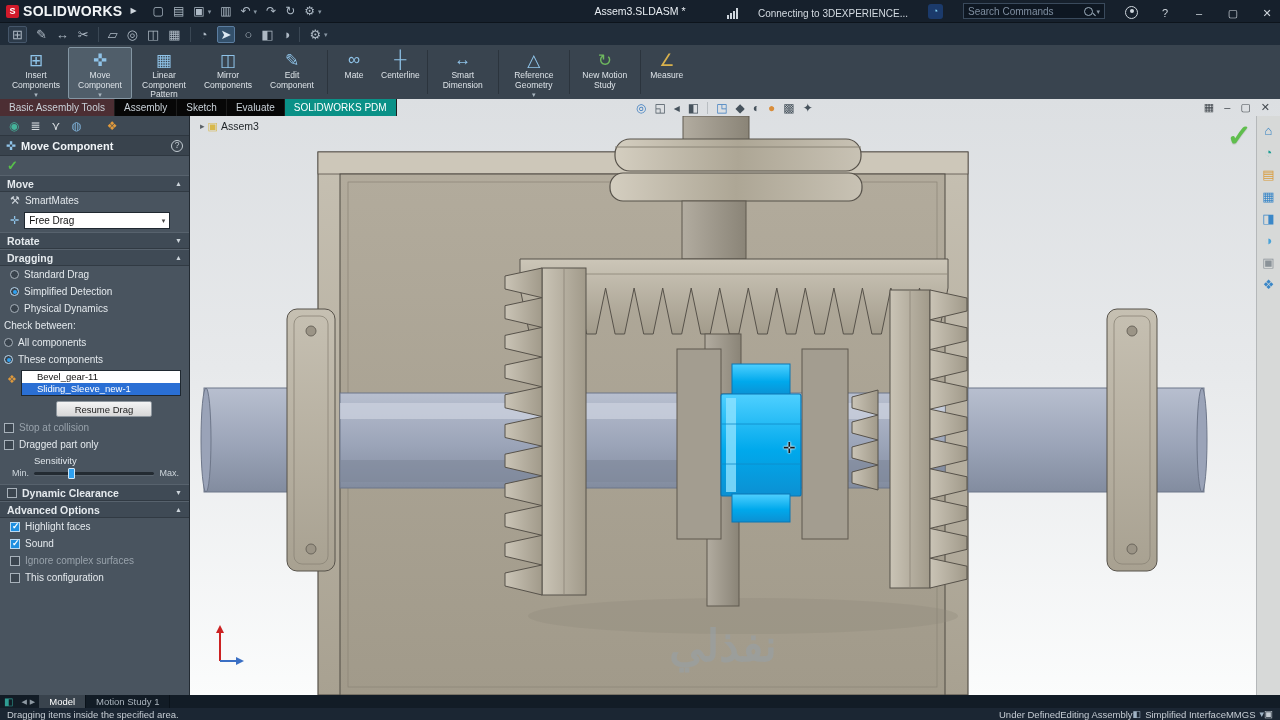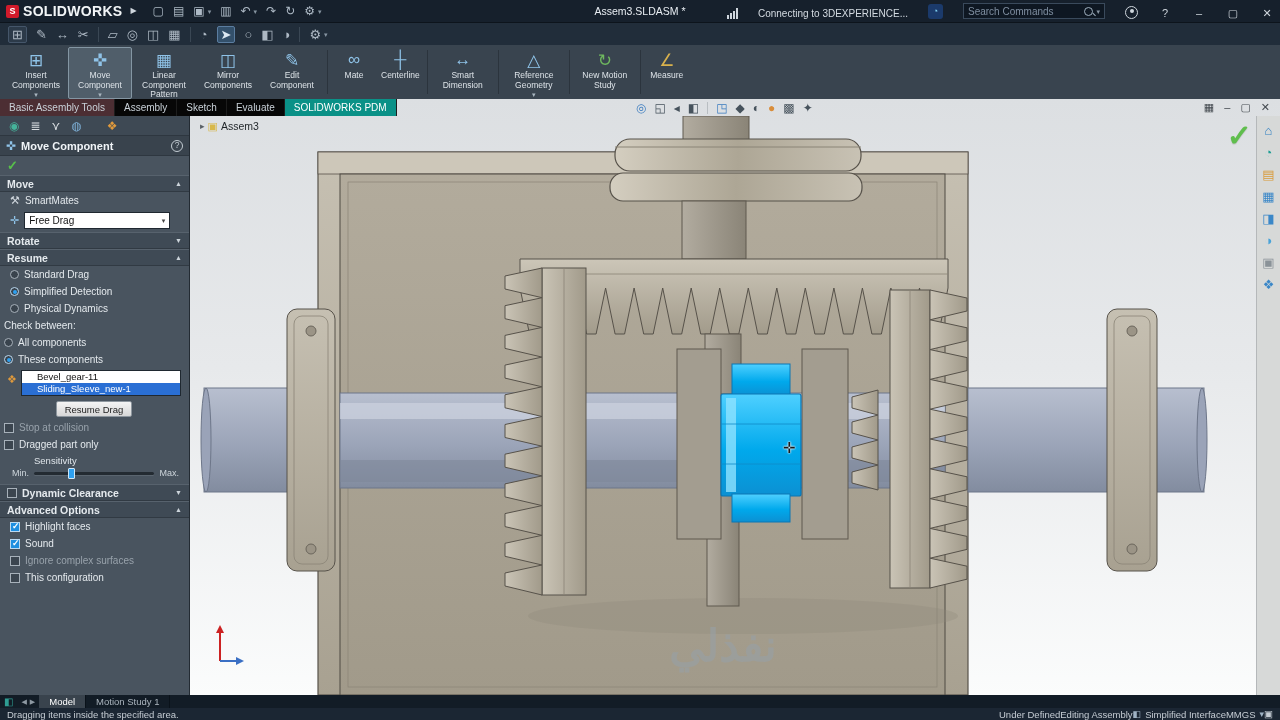--- a/index.html
+++ b/index.html
@@ -95,21 +95,21 @@
   .cbx.on{background:#1f8fe0;border-color:#bcd9f0}
   .cbx.on::after{content:"✓";position:absolute;left:1px;top:-1.5px;color:#fff;font-size:9px;font-weight:bold}
   .dd{flex:1;height:17px;background:#fff;border:1px solid #1f2830;color:#111;display:flex;align-items:center;padding:0 4px;font-size:10px;max-width:146px}
   .ddc{margin-left:auto;color:#444;font-size:7px}
   .smico{font-size:11px;color:#cfd6dd}
   .lst-wrap{display:flex;align-items:flex-start;padding:2px 8px 2px 7px;gap:4px}
   .lst-wrap .lico{color:#e09a3c;font-size:11px;margin-top:4px}
   .lst{flex:1;background:#fff;border:1px solid #1f2830;color:#111;font-size:9.5px}
   .li{height:12px;line-height:12px;padding:0 15px;white-space:nowrap;overflow:hidden}
   .li.sel{background:#2a6fd4;color:#fff}
-  .btn{margin:3px 0 2px 56px;width:76px;height:16px;background:linear-gradient(#f4f4f4,#d7d7d7);border:1px solid #8d969e;border-radius:2px;color:#222;font-size:9.5px;display:flex;align-items:center;justify-content:center}
+  .btn{margin:3px 0 2px 56px;width:96px;height:16px;background:linear-gradient(#f4f4f4,#d7d7d7);border:1px solid #8d969e;border-radius:2px;color:#222;font-size:9.5px;display:flex;align-items:center;justify-content:center}
   .sens{padding:2px 0 0 34px;font-size:9.5px;color:#dfe5ea}
   .slider-row{display:flex;align-items:center;gap:5px;padding:2px 10px 6px 12px;font-size:9px;color:#cdd5db}
   .track{flex:1;height:3px;background:#232b32;border-radius:2px;position:relative;box-shadow:0 1px 0 #5a656f}
   .thumb{position:absolute;left:28%;top:-4px;width:7px;height:11px;background:#2da0f0;border:1px solid #cfe7f8;border-radius:1px}
   
   .model-tabs{height:13px;background:#121c26;display:flex;align-items:stretch;font-size:9.5px}
   .mt-ic{display:flex;align-items:center;padding:0 4px;color:#2f9d93;font-size:10px}
   .mt-nav{display:flex;align-items:center;gap:3px;color:#8d98a2;font-size:7px;padding:0 4px}
   .mtab{display:flex;align-items:center;padding:0 10px;color:#aab4bd;border-right:1px solid #0a121a}
   .mtab.active{background:#39434d;color:#fff}
@@ -458,21 +458,21 @@
           <span class="ddc i">▾</span>
         </div>
       </div>
 
       <div class="sec-h">
         <span>Rotate</span>
         <span class="chev i">▼</span>
       </div>
 
       <div class="sec-h">
-        <span>Resume</span>
+        <span>Dragging</span>
         <span class="chev i">▲</span>
       </div>
       <div class="row">
         <span class="radio"></span>
         <span>Standard Drag</span>
       </div>
       <div class="row">
         <span class="radio sel"></span>
         <span>Simplified Detection</span>
       </div>

